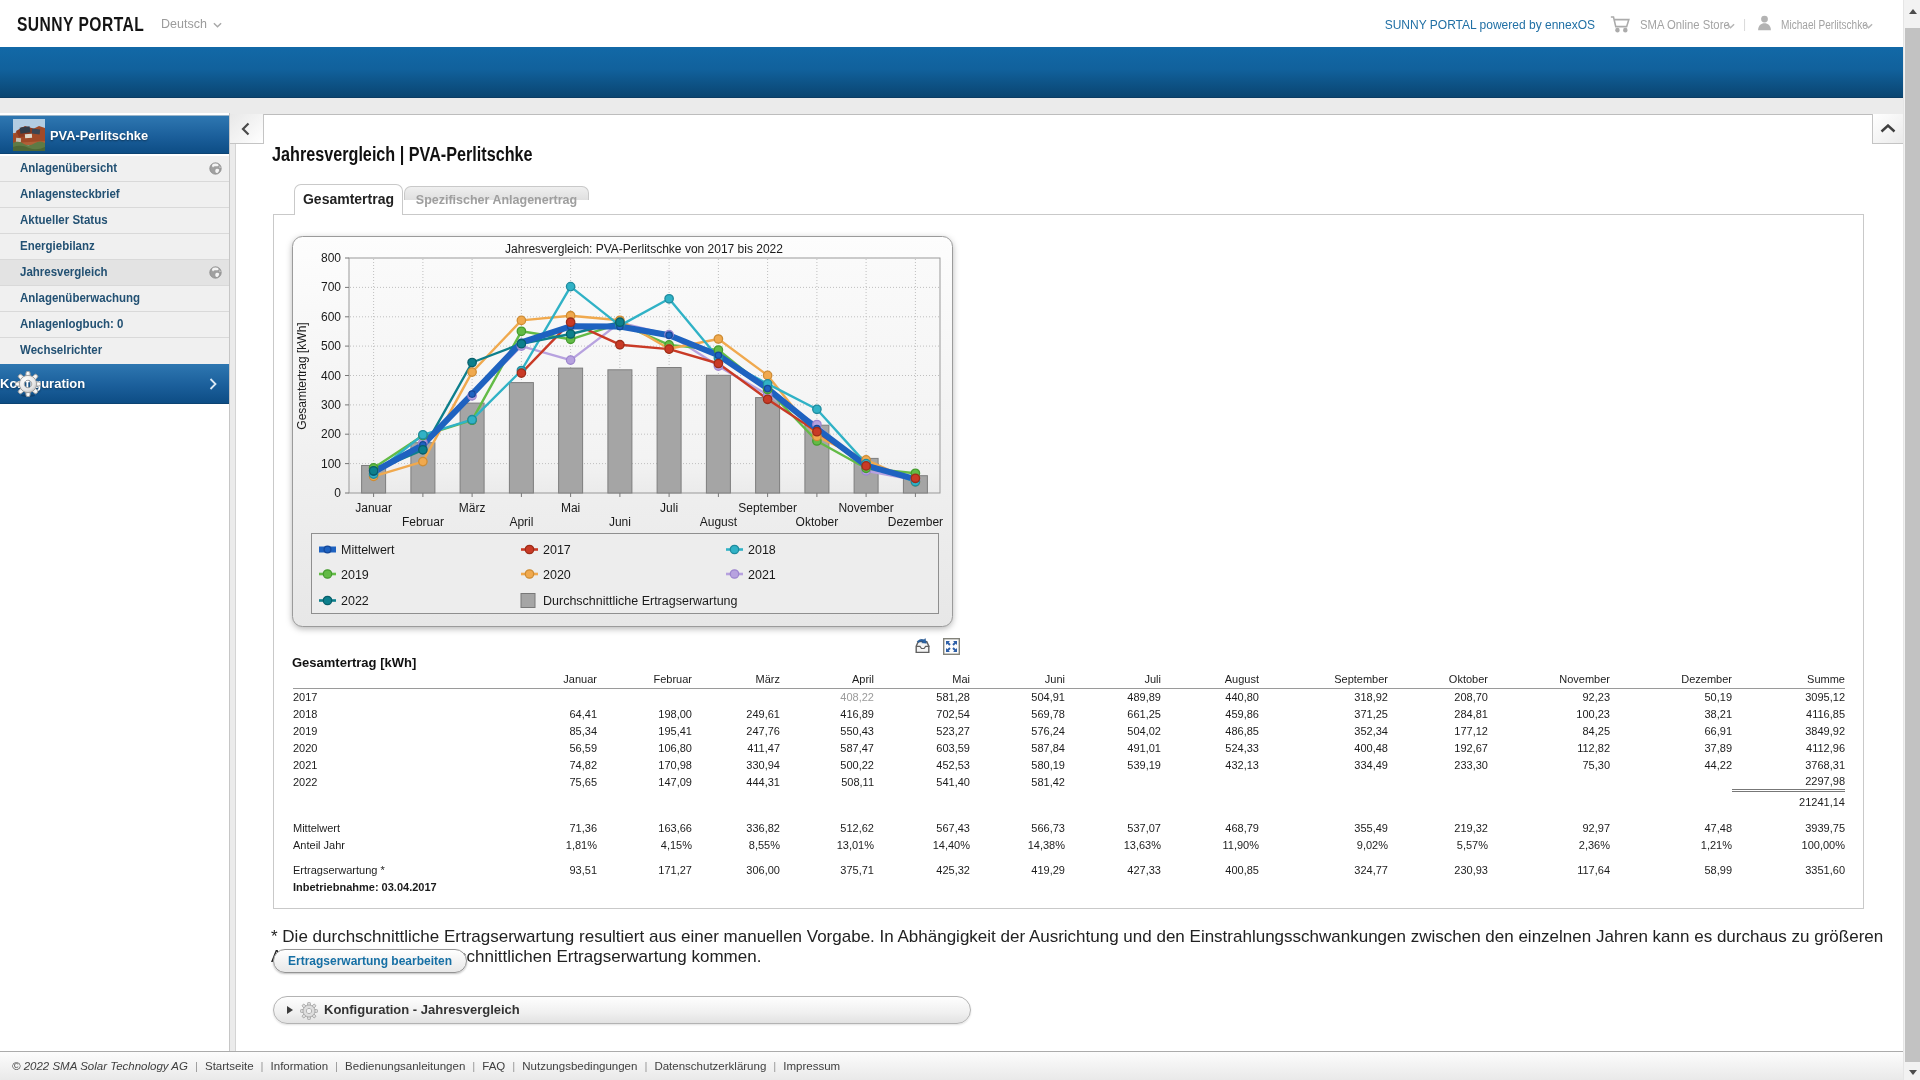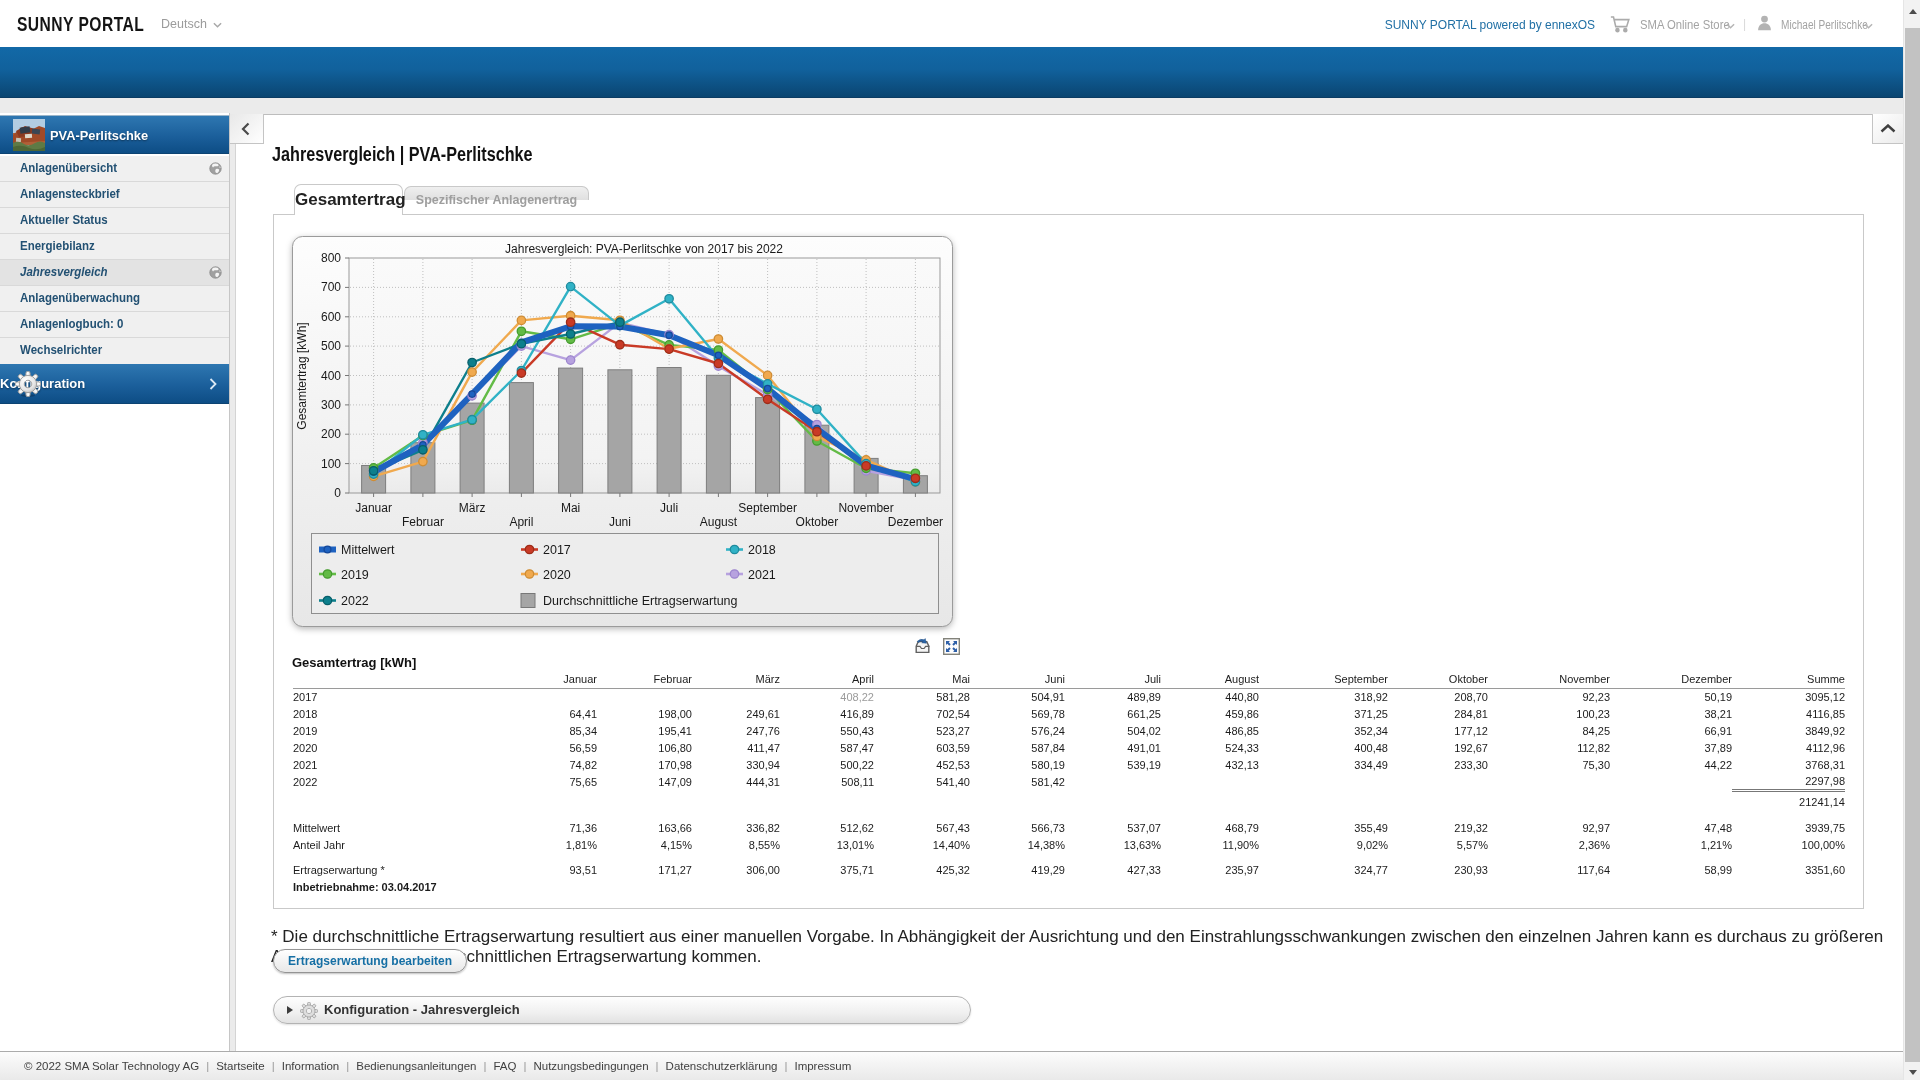--- a/index.html
+++ b/index.html
@@ -30,21 +30,21 @@
 #sidebar { position:absolute; left:0; top:113px; width:230px; height:938px; background:#fff; border-right:1px solid #c6c6c6; }
 #sbhead { position:absolute; left:0; top:2px; width:229px; height:39px;
   background:linear-gradient(180deg,#2e77b1 0%,#1b5f9b 55%,#0d4d85 100%);
   border-top:1px solid #9cb6ca; border-bottom:1px solid #0c4372; }
 #sbhead .txt { position:absolute; left:50px; top:12px; color:#fff; font-weight:bold; font-size:13.5px; text-shadow:0 1px 2px rgba(0,0,0,.45); transform:scale(0.95,1); transform-origin:0 50%; }
 #thumb { position:absolute; left:13px; top:3px; width:32px; height:32px; }
 #menu { position:absolute; left:0; top:43px; width:229px; }
 .mi { position:relative; height:26px; line-height:25px; background:#f0f0f0; border-bottom:1px solid #d9d9d9; 
   color:#235173; font-size:12.5px; font-weight:bold; padding-left:20px; }
 .mi .t { display:inline-block; transform:scale(0.92,1); transform-origin:0 50%; }
-.mi.sel { background:#e3e3e3;font-style:italic; }
+.mi.sel { background:#e3e3e3; }
 .globe { position:absolute; right:7px; top:6px; width:13px; height:13px; }
 #konfig { position:absolute; left:0; top:251px; width:229px; height:40px;
   background:linear-gradient(180deg,#2e77b1 0%,#1b5f9b 55%,#0d4d85 100%);
   border-bottom:1px solid #0c4372; color:#fff; font-size:13px; font-weight:bold; line-height:40px; }
 #konfig .lbl { text-shadow:0 1px 2px rgba(0,0,0,.45); }
 #konfig .arr { position:absolute; right:12px; top:14px; }
 
 
 #panel { position:absolute; left:235px; top:114px; width:1668px; height:937px; background:#fff;
   border-top:1px solid #bdbdbd; border-left:1px solid #d4d4d4; }
@@ -52,21 +52,21 @@
   background:linear-gradient(135deg,#e8e8e8 0%,#f4f4f4 55%,#ffffff 100%);
   border-right:1px solid #c4c4c4; border-bottom:1px solid #c4c4c4; }
 #upbtn { position:absolute; left:1872px; top:114px; width:31px; height:30px;
   background:linear-gradient(315deg,#eaeaea 0%,#f6f6f6 55%,#ffffff 100%);
   border-left:1px solid #c4c4c4; border-bottom:1px solid #c4c4c4; }
 #h1 { position:absolute; left:272px; top:143px; font-size:19.5px; font-weight:bold; color:#111; transform:scale(0.83,1); transform-origin:0 50%; }
 
 
 #tab1 { position:absolute; left:294px; top:184px; width:109px; height:31px; background:#fff;
   border:1px solid #c9c9c9; border-bottom:none; border-radius:7px 7px 0 0; z-index:5;
-  text-align:center; line-height:29px; font-size:17px; font-weight:bold; color:#222; }
+  text-align:center; line-height:29px; font-size:14px; font-weight:bold; color:#222; }
 #tab2 { position:absolute; left:404px; top:186px; width:185px; height:14px;
   background:linear-gradient(180deg,#efefef,#e0e0e0);
   border:1px solid #c9c9c9; border-bottom:none; border-radius:7px 7px 0 0;
   text-align:center; line-height:27px; font-size:12.5px; font-weight:bold; color:#9e9e9e; }
 #tabpanel { position:absolute; left:273px; top:214px; width:1591px; height:695px; background:#fff; border:1px solid #c9c9c9; z-index:1; }
 
 #chartwrap { position:absolute; left:292px; top:236px; width:661px; height:391px; filter:drop-shadow(0 2px 3px rgba(0,0,0,0.28)); z-index:2; }
 #chart text { font-family:"Liberation Sans", sans-serif; }
 
 #cicons { position:absolute; left:914px; top:638px; z-index:2; }
@@ -93,21 +93,21 @@
 #cfgbar { position:absolute; left:273px; top:996px; width:698px; height:28px; border:1px solid #b3b3b3; border-radius:14px;
   background:linear-gradient(180deg,#fefefe 0%,#f0f0f0 60%,#e2e2e2 100%); box-shadow:0 1px 2px rgba(0,0,0,.12);
   font-size:13px; font-weight:bold; color:#333; line-height:26px; z-index:2; }
 #cfgbar .tri { position:absolute; left:13px; top:9px; width:0; height:0; border-left:6px solid #3c3c3c; border-top:4.5px solid transparent; border-bottom:4.5px solid transparent; }
 #cfgbar .gear { position:absolute; left:26px; top:5px; }
 #cfgbar .lbl { margin-left:50px; }
 
 
 #footer { position:absolute; left:0; top:1051px; width:1920px; height:29px; border-top:1px solid #ababab;
   background:linear-gradient(180deg,#fcfcfc,#e9e9e9); font-size:11.5px; color:#3f3f3f; line-height:28px; }
-#footer .in { margin-left:24px; }
+#footer .in { margin-left:12px;font-style:italic; }
 #footer .sp { color:#999; margin:0 7px; }
 
 
 #sbar { position:absolute; left:1903px; top:0; width:17px; height:1080px; background:#f2f2f2; border-left:1px solid #e5e5e5; }
 #sbar .thumb { position:absolute; left:1px; top:28px; width:15px; height:1034px; background:#c2c2c2; }
 #sbar .btn { position:absolute; left:0; width:17px; height:17px; background:#f2f2f2; }
 #sbar .up { top:0; } #sbar .dn { bottom:0; }
 #sbar .tri-up { position:absolute; left:4.5px; top:9px; width:0; height:0; border-bottom:5px solid #4d4d4d; border-left:4px solid transparent; border-right:4px solid transparent; }
 #sbar .tri-dn { position:absolute; left:4.5px; top:7px; width:0; height:0; border-top:5px solid #4d4d4d; border-left:4px solid transparent; border-right:4px solid transparent; }
 </style>
@@ -658,21 +658,21 @@
       </tr>
       <tr class="dr">
         <td class="lb">Ertragserwartung *</td>
         <td>93,51</td>
         <td>171,27</td>
         <td>306,00</td>
         <td>375,71</td>
         <td>425,32</td>
         <td>419,29</td>
         <td>427,33</td>
-        <td>235,97</td>
+        <td>400,85</td>
         <td>324,77</td>
         <td>230,93</td>
         <td>117,64</td>
         <td>58,99</td>
         <td>3351,60</td>
       </tr>
       <tr class="ib">
         <td class="lb" colspan="4" style="font-weight:bold">Inbetriebnahme: 03.04.2017</td>
         <td colspan="10"></td>
       </tr>

